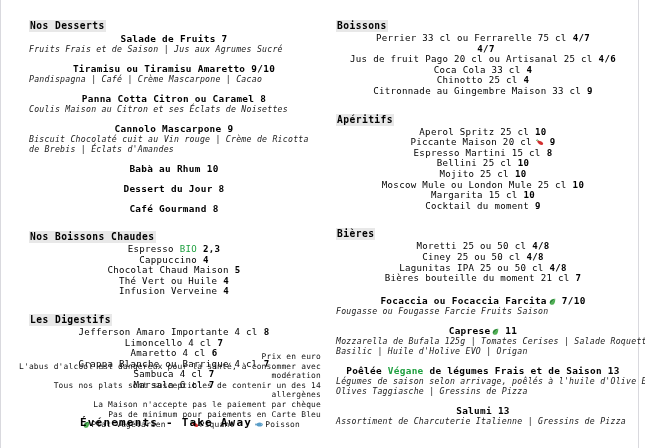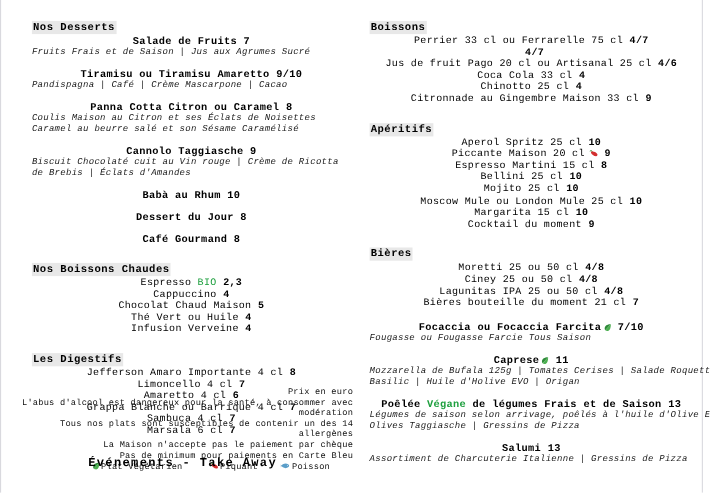--- a/index.html
+++ b/index.html
@@ -8,21 +8,20 @@
     width: 645px; height: 448px;
     background: #ffffff;
     font-family: "DejaVu Sans Mono", "Liberation Mono", monospace;
     overflow: hidden;
   }
   #page {
     position: relative;
     width: 645px; height: 448px;
     background: #ffffff;
     border-left: 1px solid #d9d9de;
-    font-family: Liberation Mono, monospace;
   }
   #page:before {
     content: "";
     position: absolute;
     left: 637px; top: 0; bottom: 0;
     width: 1px;
     background: #d9d9de;
   }
   .col {
     position: absolute;
@@ -165,25 +164,24 @@
               <span class="item-price">9/10</span>
             </div>
             <div class="desc">Pandispagna | Café | Crème Mascarpone | Cacao</div>
           </div>
           <div class="dish item-block">
             <div class="item big">
               <span class="item-name">Panna Cotta Citron ou Caramel</span>
               <span class="item-price">8</span>
             </div>
             <div class="desc">Coulis Maison au Citron et ses Éclats de Noisettes</div>
-            <div class="desc">Caramel au beurre salé et son Sésame Caramélisé</div>
-          </div>
-          <div class="dish item-block">
-            <div class="item big">
-              <span class="item-name">Cannolo Taggiasche</span>
+          </div>
+          <div class="dish item-block">
+            <div class="item big">
+              <span class="item-name">Cannolo Mascarpone</span>
               <span class="item-price">9</span>
             </div>
             <div class="desc">Biscuit Chocolaté cuit au Vin rouge | Crème de Ricotta</div>
             <div class="desc">de Brebis | Éclats d'Amandes</div>
           </div>
           <div class="dish item-block">
             <div class="item big">
               <span class="item-name">Babà au Rhum</span>
               <span class="item-price">10</span>
             </div>
@@ -391,21 +389,21 @@
         </div></div>
       <div class="section"><div class="dish-list">
           <div class="dish item-block">
             <div class="item big">
               <span class="item-name">Focaccia ou Focaccia Farcita<span class="veg-icon"><svg width="7" height="7" viewBox="0 0 10 10">
                     <path d="M9 1C4 1 1 3 1 6.5c0 1 .3 1.8.8 2.4L9 1z" fill="#2e8b39"></path>
                     <path d="M9 1L1.8 8.9c.7.6 1.6.9 2.7.9C7.5 9.8 9 6.5 9 1z" fill="#4caf50"></path>
                   </svg></span></span>
               <span class="item-price">7/10</span>
             </div>
-            <div class="desc">Fougasse ou Fougasse Farcie Tous Saison</div>
+            <div class="desc">Fougasse ou Fougasse Farcie Fruits Saison</div>
           </div>
           <div class="dish item-block">
             <div class="item big">
               <span class="item-name">Caprese<span class="veg-icon"><svg width="7" height="7" viewBox="0 0 10 10">
                     <path d="M9 1C4 1 1 3 1 6.5c0 1 .3 1.8.8 2.4L9 1z" fill="#2e8b39"></path>
                     <path d="M9 1L1.8 8.9c.7.6 1.6.9 2.7.9C7.5 9.8 9 6.5 9 1z" fill="#4caf50"></path>
                   </svg></span></span>
               <span class="item-price">11</span>
             </div>
             <div class="desc">Mozzarella de Bufala 125g | Tomates Cerises | Salade Roquette</div>

